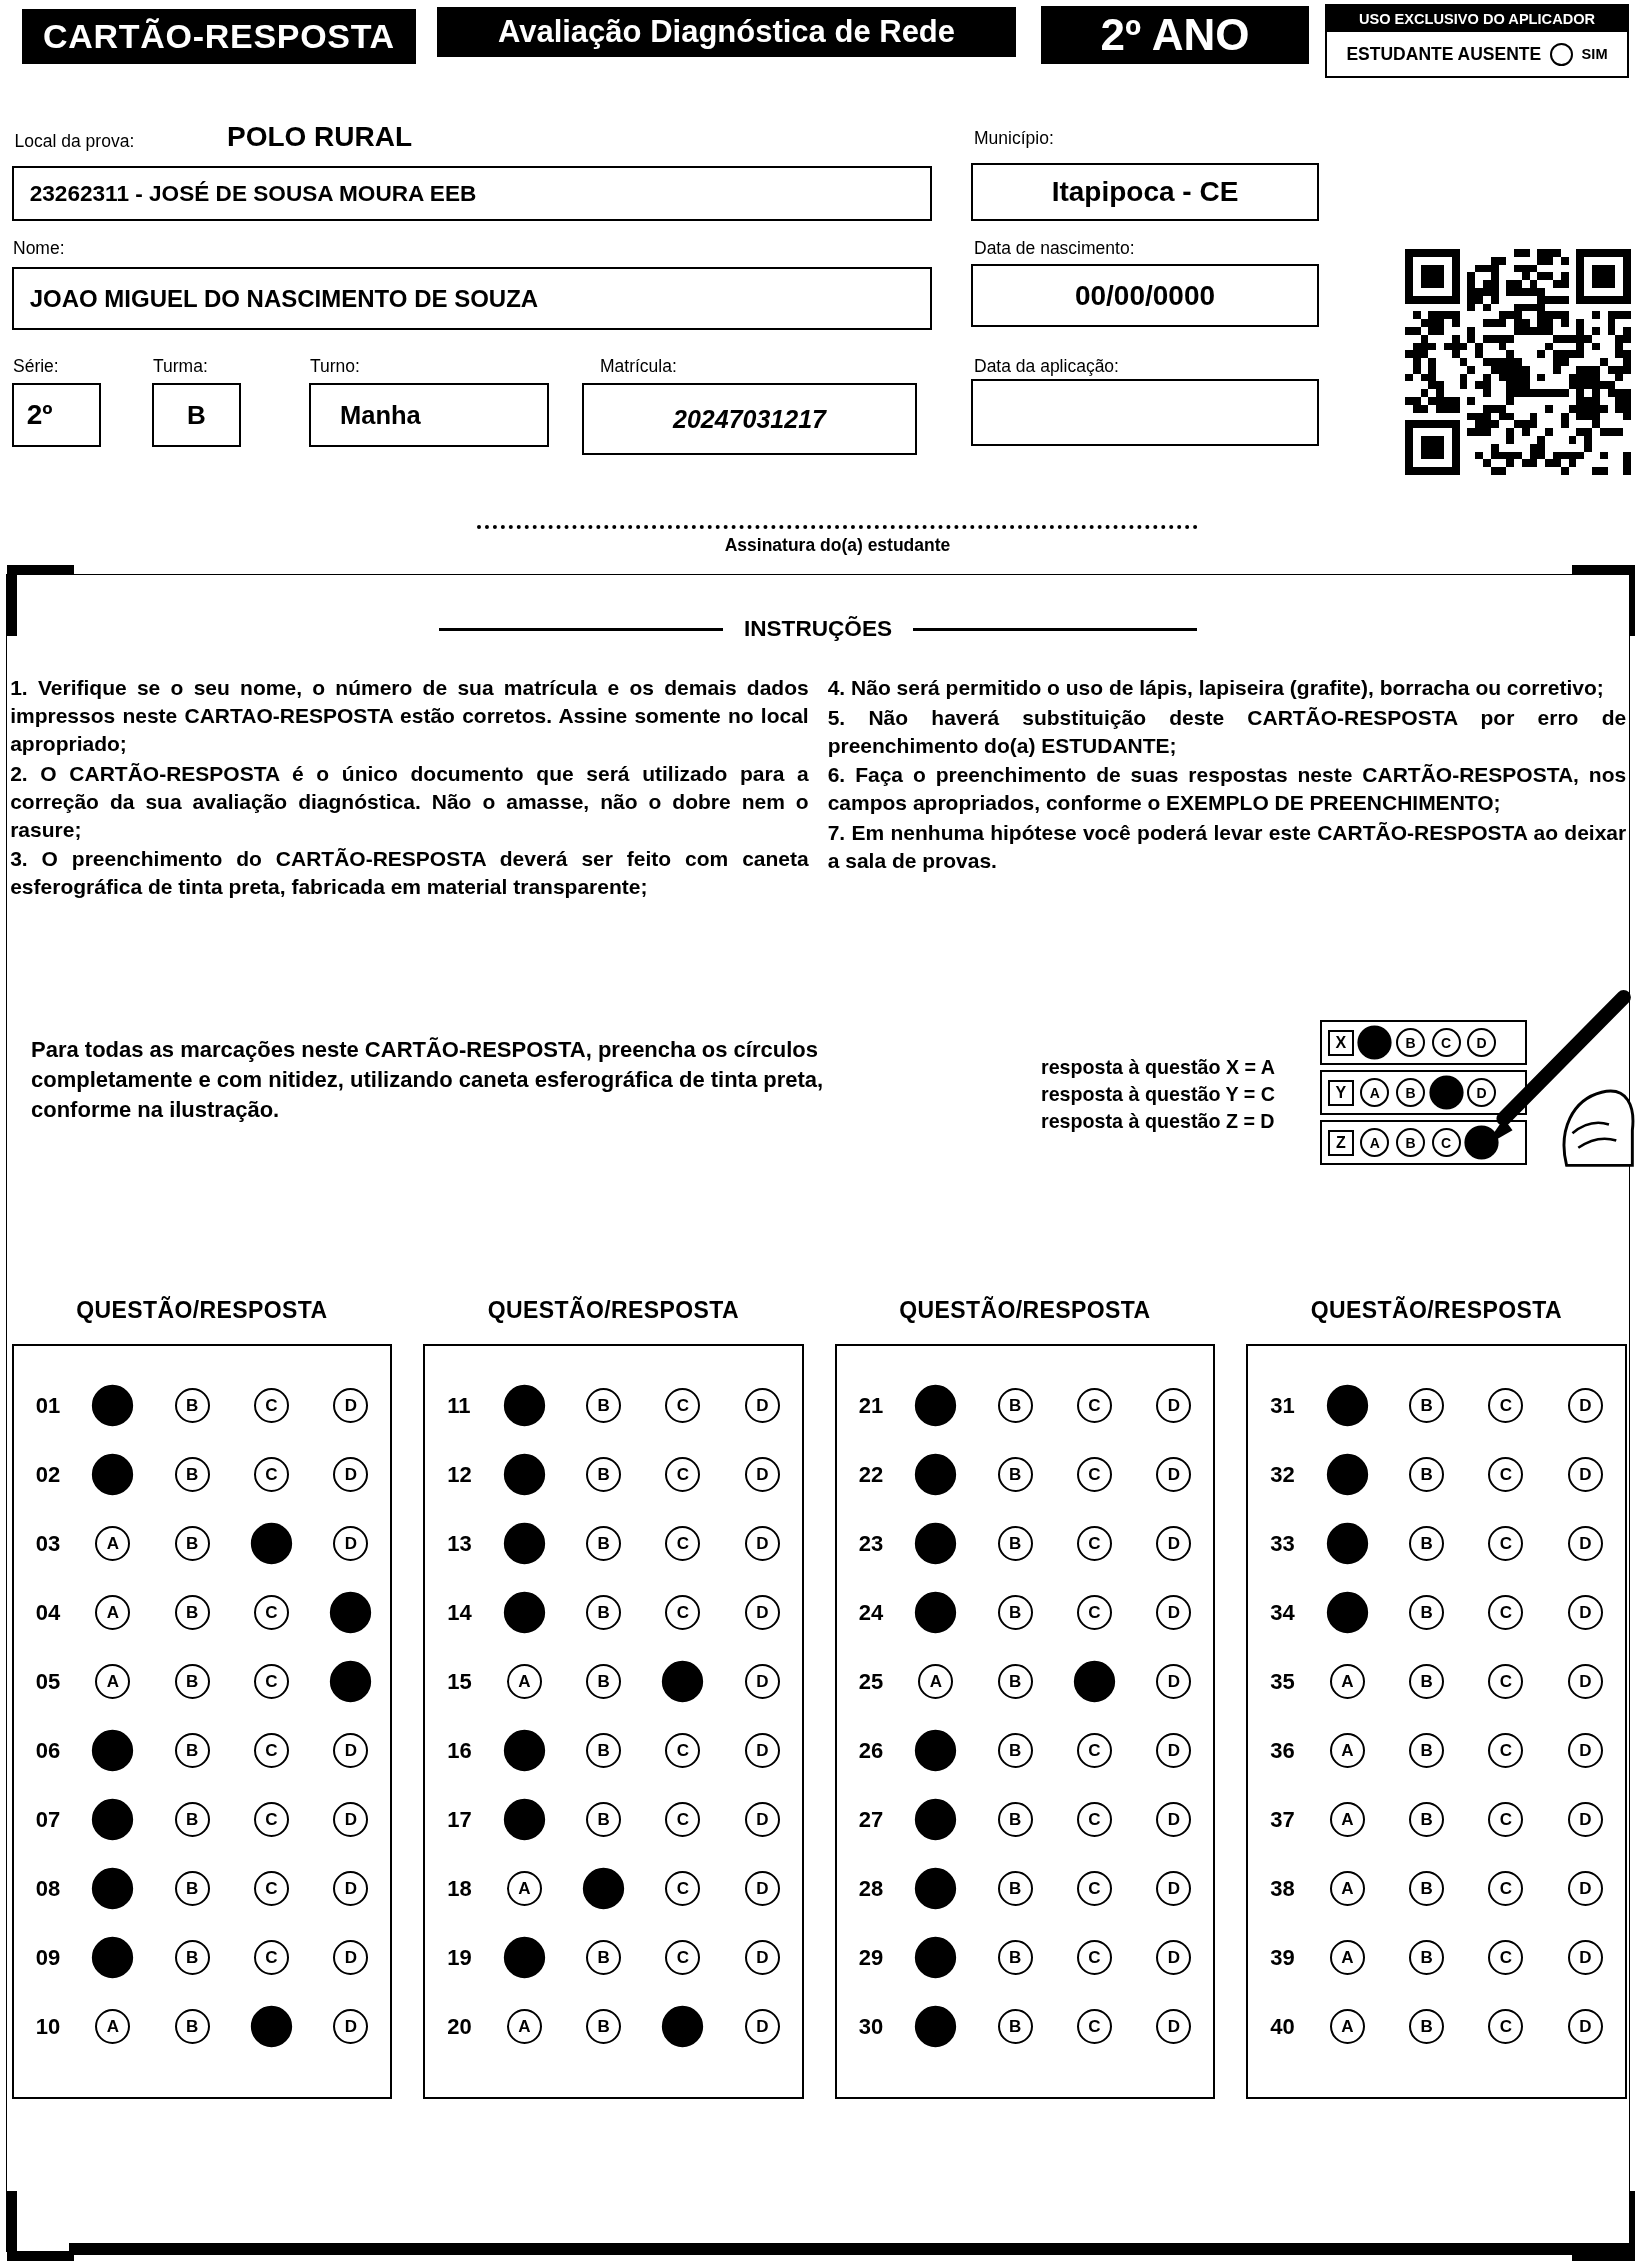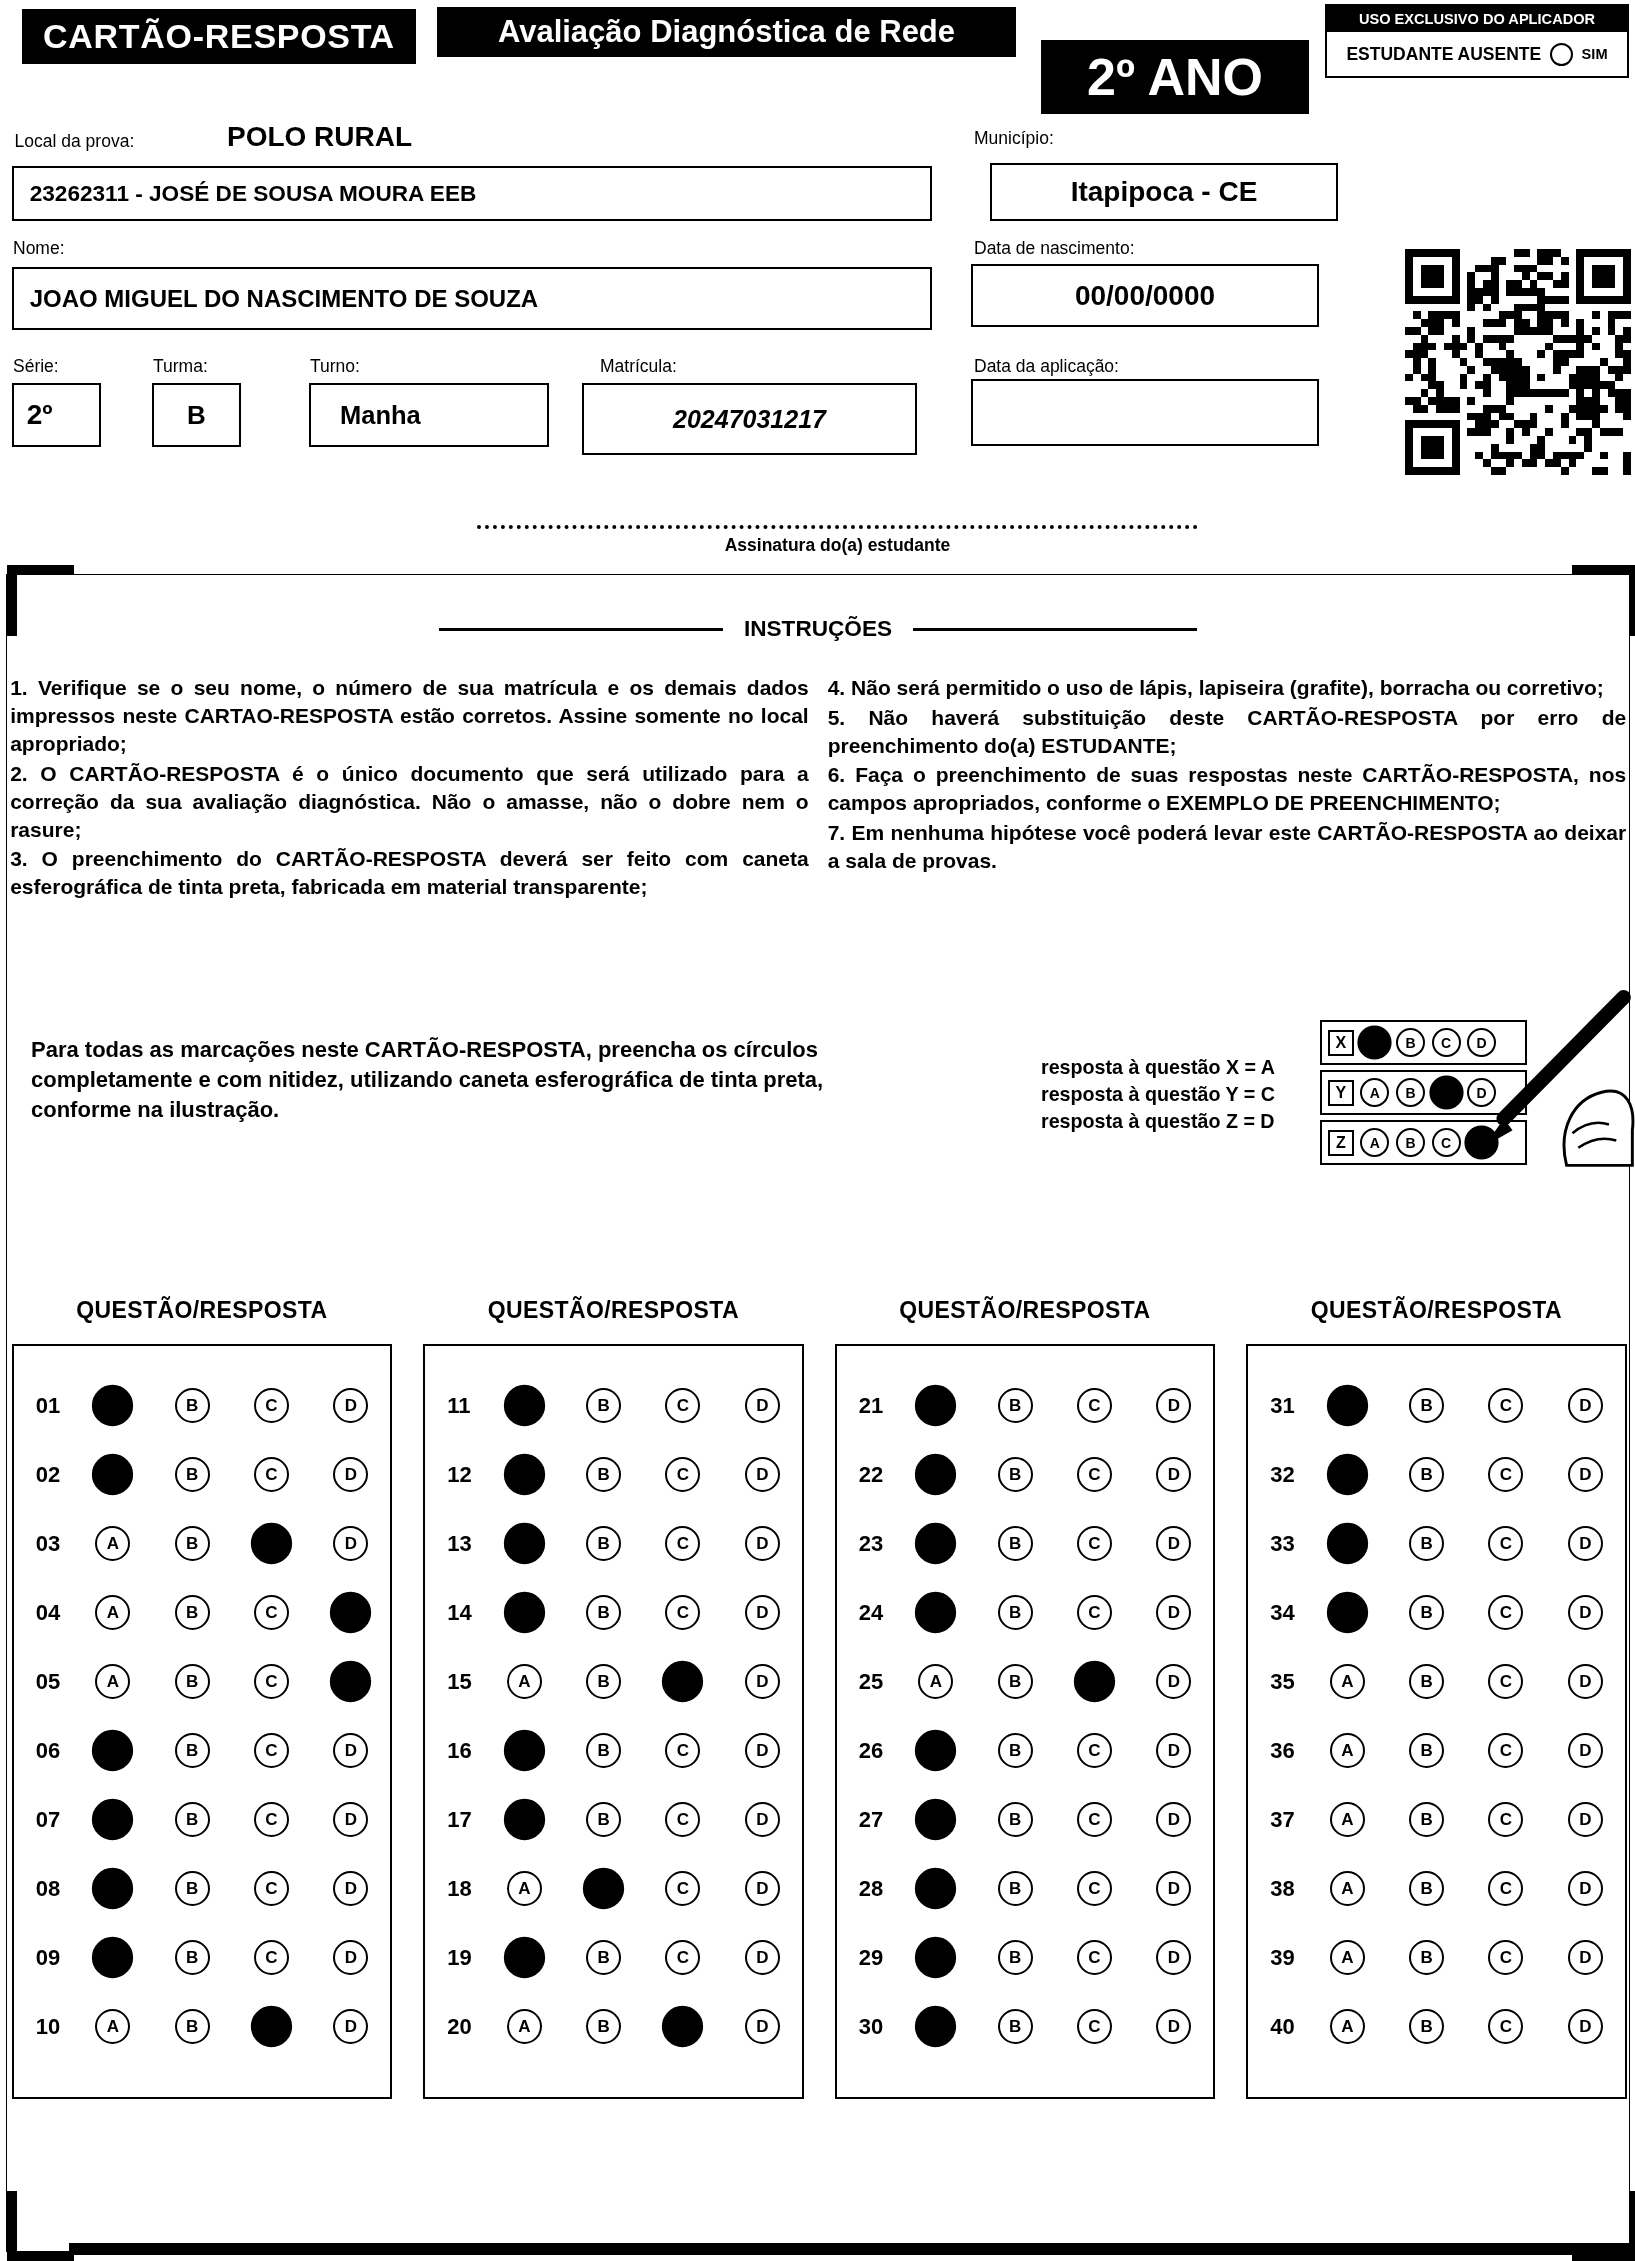--- a/index.html
+++ b/index.html
@@ -3,33 +3,33 @@
 <meta charset="utf-8">
 <style>
   html,body{margin:0;padding:0;background:#e8e8e8;}
   .page{position:relative;width:1636px;height:2261px;background:#fff;color:#000;
         font-family:"Liberation Sans",sans-serif;overflow:hidden;margin:0 auto;}
   .abs{position:absolute;box-sizing:border-box;}
   
   .blackbox{background:#000;color:#fff;font-weight:bold;display:flex;align-items:center;justify-content:center;}
   .hdr-title{left:22px;top:8.7px;width:394px;height:55px;font-size:34px;letter-spacing:0.7px;}
   .hdr-subtitle{left:437px;top:7.3px;width:579px;height:50px;font-size:31px;}
-  .hdr-grade{left:1041px;top:5.8px;width:268px;height:74px;font-size:52px;margin-top:34px;}
+  .hdr-grade{left:1041px;top:5.8px;width:268px;height:58px;font-size:44px;}
   .applicator-box{left:1325px;top:4.4px;width:304px;height:74px;border:2.2px solid #000;}
   .app-title{background:#000;color:#fff;font-size:14.6px;font-weight:bold;text-align:center;height:26px;line-height:26px;}
   .app-row{display:flex;align-items:center;justify-content:center;gap:8.7px;height:44px;font-weight:bold;}
   .app-absent{font-size:17.5px;}
   .app-sim{font-size:14.6px;}
   .small-circle{width:23px;height:23px;border:2.2px solid #000;border-radius:50%;box-sizing:border-box;background:#fff;}
   
   .lbl{position:absolute;font-weight:normal;font-size:17.5px;}
   .fbox{position:absolute;border:2.2px solid #000;box-sizing:border-box;display:flex;align-items:center;font-weight:bold;background:#fff;}
   .local-value{position:absolute;left:227px;top:121px;font-size:28px;font-weight:bold;}
   .school-box{left:11.7px;top:166px;width:920px;height:55px;font-size:22.6px;padding-left:16px;}
-  .municipio-box{left:971px;top:163px;width:348px;height:58px;font-size:28px;justify-content:center;margin-left:19px;}
+  .municipio-box{left:971px;top:163px;width:348px;height:58px;font-size:28px;justify-content:center;}
   .nome-box{left:11.7px;top:267px;width:920px;height:63px;font-size:24px;padding-left:16px;}
   .nasc-box{left:971px;top:264px;width:348px;height:63px;font-size:28px;justify-content:center;}
   .serie-box{left:11.7px;top:383px;width:89px;height:64px;font-size:28px;padding-left:13px;}
   .turma-box{left:152px;top:383px;width:89px;height:64px;font-size:26px;justify-content:center;}
   .turno-box{left:309px;top:383px;width:240px;height:64px;font-size:25.5px;padding-left:29px;}
   .matricula-box{left:582px;top:383px;width:335px;height:72px;font-size:25px;justify-content:center;font-style:italic;}
   .aplicacao-box{left:971px;top:379px;width:348px;height:67px;}
   .qr{left:1405px;top:249px;width:226px;height:226px;}
   
   .sig-line{left:477px;top:525px;width:721px;border-top:4.4px dotted #000;}

